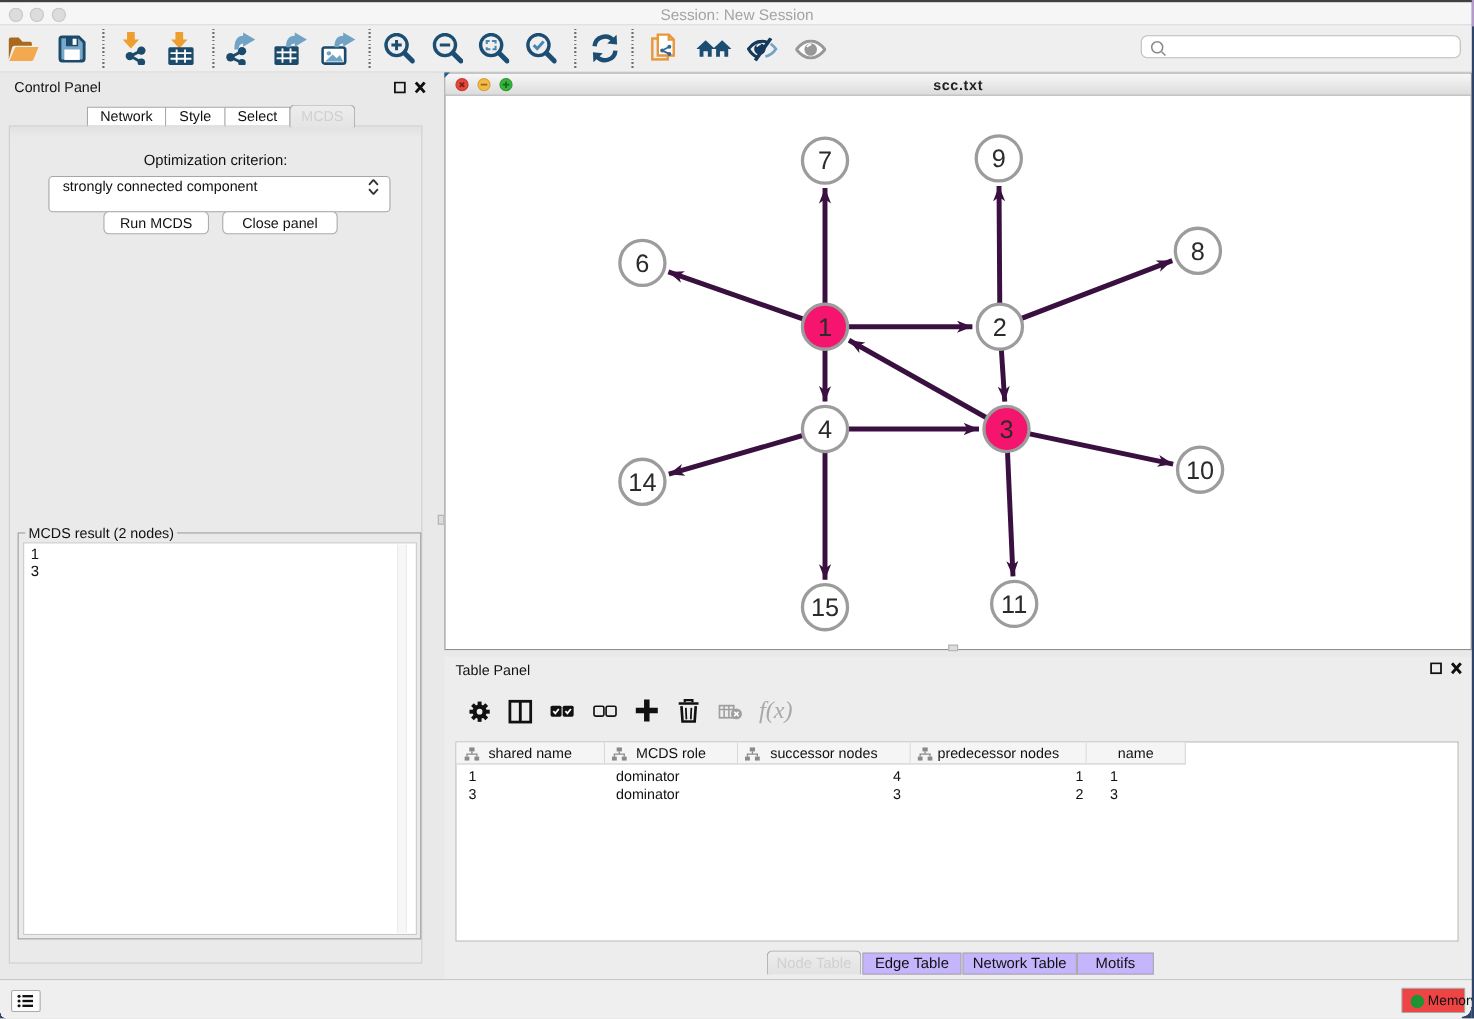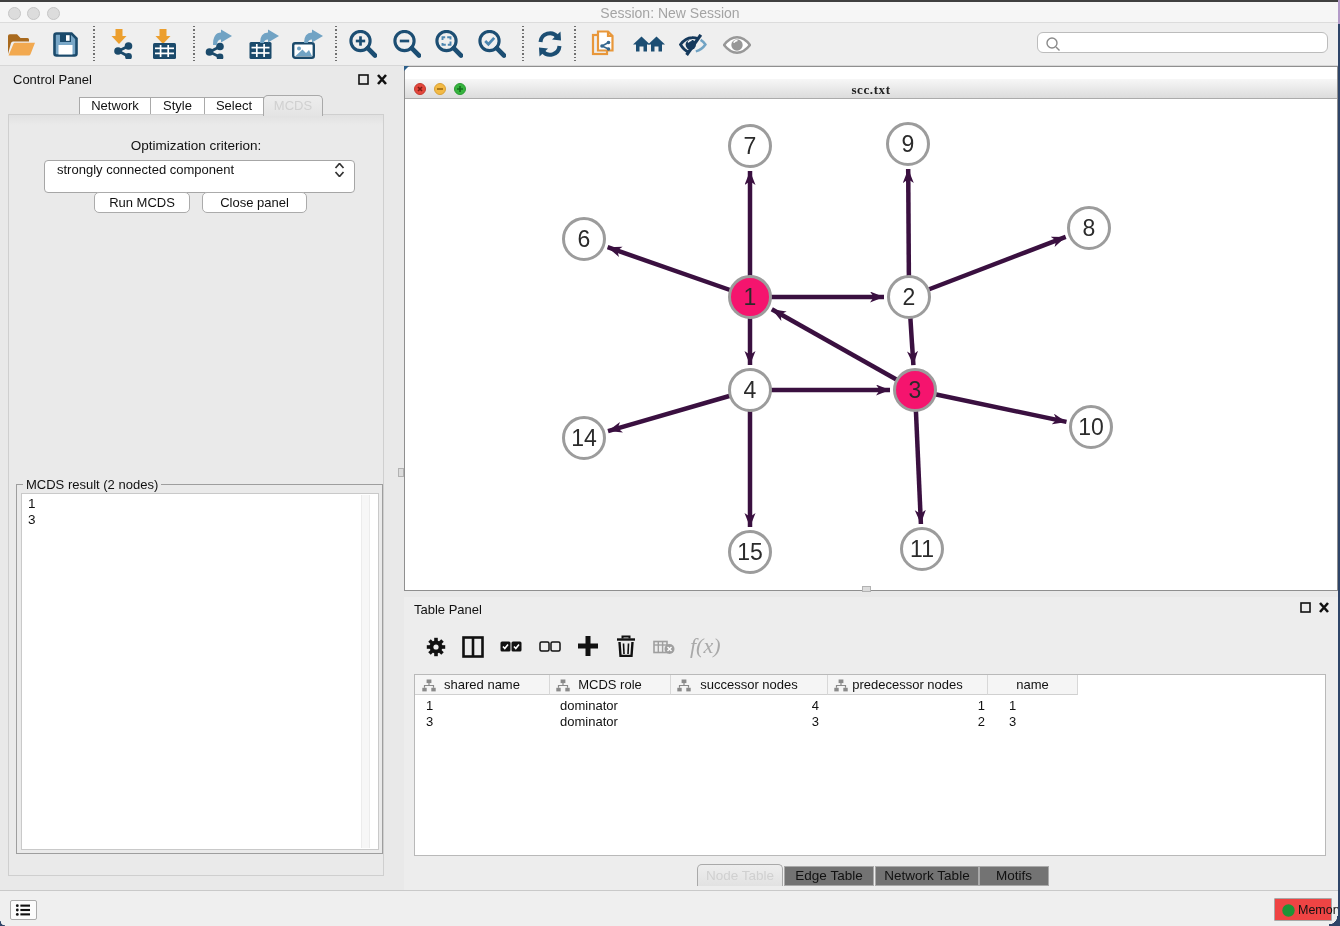--- a/index.html
+++ b/index.html
@@ -23,30 +23,30 @@
 #cpane { position:absolute; left:8px; top:48px; width:376px; height:762px; background:linear-gradient(#e1e1e1, #eaeaea 10px); border:1px solid #cfcfcf; }
 #optlabel { position:absolute; left:0; top:72px; width:100%; text-align:center; font-size:13.5px; color:#111; }
 #dropdown { position:absolute; left:44px; top:94px; width:311px; height:33px; background:#fff; border:1px solid #a6a6a6; border-radius:4px; font-size:13px; color:#111; line-height:17px; padding-left:12px; }
 .btn { position:absolute; top:126px; height:21px; background:#fff; border:1px solid #ababab; border-radius:5px; font-size:13px; color:#111; text-align:center; line-height:19px; }
 #fieldset { position:absolute; left:16px; top:418px; width:367px; height:370px; border:1px solid #9e9e9e; }
 #fieldset .legend { position:absolute; left:6px; top:-8px; background:#eaeaea; padding:0 3px; font-size:13px; color:#111; }
 #fieldset .ta { position:absolute; left:4px; top:8px; width:358px; height:357px; background:#fff; border:1px solid #c9c9c9; font-size:13.5px; color:#111; padding:2px 0 0 6px; line-height:16px; }
 #fieldset .sb { position:absolute; right:8px; top:1px; width:9px; height:353px; background:#f7f7f7; border-left:1px solid #ececec; border-right:1px solid #ececec; }
 
 #netwin { left:404px; top:66px; width:934px; height:525px; border:1px solid #8f8f8f; background:#fff; }
-#nettitle { position:absolute; left:0; top:12px; width:100%; height:20px; background:linear-gradient(#f7f7f7,#dcdcdc); border-bottom:1px solid #ababab;font-family:Liberation Serif, serif; }
+#nettitle { position:absolute; left:0; top:0; width:100%; height:20px; background:linear-gradient(#f7f7f7,#dcdcdc); border-bottom:1px solid #ababab; }
 #nettitle .t { position:absolute; top:3px; left:0; width:100%; text-align:center; font-size:13px; font-weight:bold; letter-spacing:0.6px; color:#222; }
 .tl { position:absolute; top:4px; width:12px; height:12px; border-radius:50%; }
 
 #tpanel { left:404px; top:597px; width:936px; height:294px; background:#ededed; }
 #tpanel .hdr { position:absolute; left:10px; top:5px; font-size:13px; color:#111; }
 #ttable { position:absolute; left:10px; top:77px; width:912px; height:182px; background:#fff; border:1px solid #b9b9b9; }
 .thead { position:absolute; top:0; height:20px; background:#f5f5f5; border-right:1px solid #d8d8d8; border-bottom:1px solid #d0d0d0; font-size:13px; color:#111; text-align:center; line-height:20px; }
 .trow { position:absolute; font-size:13px; color:#111; height:16px; line-height:16px; }
-.btab { position:absolute; top:269px; height:20px; background:#737373; border:1px solid #a9a9a9; font-size:13.5px; color:#111; text-align:center; line-height:18px; }
+.btab { position:absolute; top:269px; height:20px; background:#c4b5fd; border:1px solid #a9a9a9; font-size:13.5px; color:#111; text-align:center; line-height:18px; }
 .btabsel { background:linear-gradient(#ededed,#e2e2e2); color:#d0d0d0; border-radius:5px 5px 0 0; }
 
 #statusbar { left:0; top:890px; width:1340px; height:36px; background:#efefef; border-top:1px solid #c9c9c9; }
 #listbtn { position:absolute; left:10px; top:9px; width:27px; height:20px; background:#fcfcfc; border:1px solid #ababab; border-radius:2px; }
 #membtn { position:absolute; left:1254px; top:7px; width:58px; height:23px; background:#ef4444; border:1px solid #a8a8a8; border-radius:1px; font-size:13px; color:#111;margin-left:20px; }
 </style>
 </head>
 <body>
 <div class="abs" id="titlebar">
   <div class="dot" style="left:8px;"></div>

